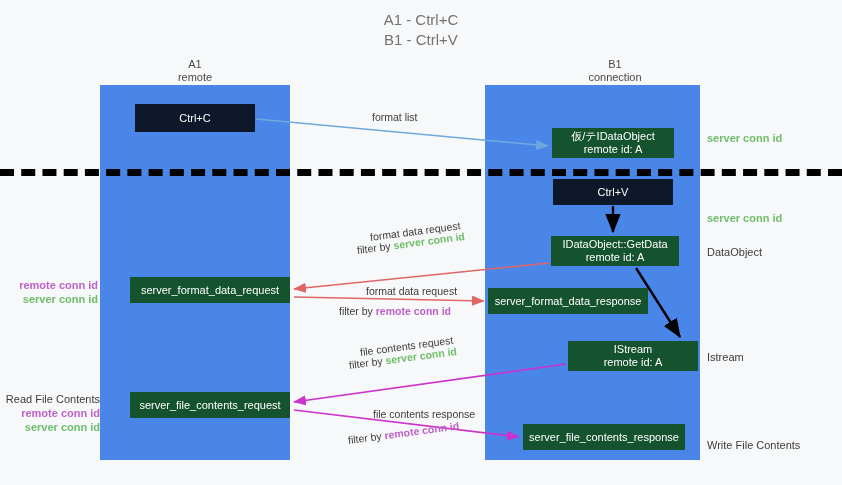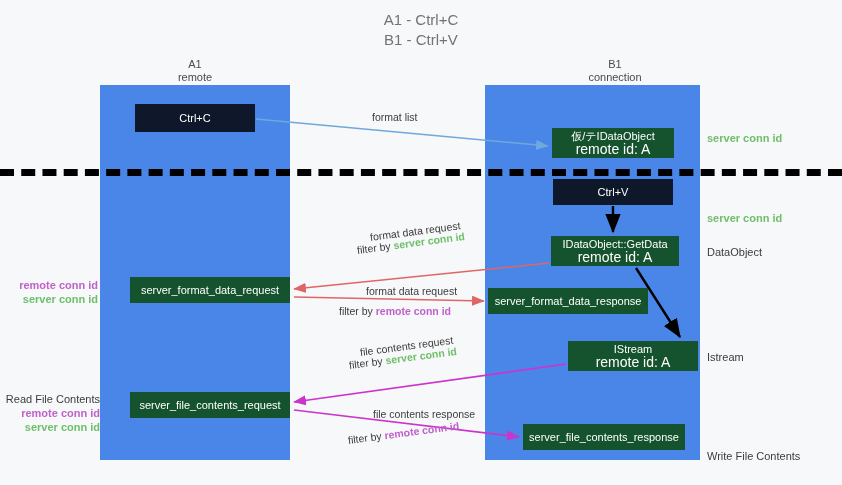--- a/index.html
+++ b/index.html
@@ -40,21 +40,21 @@
 
   
   .box{
     box-sizing:border-box;
     display:flex;flex-direction:column;align-items:center;justify-content:center;
     color:#ffffff;font-size:11px;line-height:13px;text-align:center;
     padding:2px 4px;
   }
   .box.green{background:#0f172a;}
   .box.orange{background:#14532d;}
-  .box .l2{font-size:14px;text-align:center;}
+  .box .l2{font-size:11px;text-align:center;}
 
   #box-ctrlc{left:135px;top:104px;width:120px;height:28px;}
   #box-idataobject{left:552px;top:128px;width:122px;height:30px;}
   #box-ctrlv{left:553px;top:179px;width:120px;height:26px;}
   #box-getdata{left:551px;top:236px;width:128px;height:30px;}
   #box-fmt-req{left:130px;top:277px;width:160px;height:26px;}
   #box-fmt-resp{left:488px;top:288px;width:160px;height:26px;}
   #box-istream{left:568px;top:341px;width:130px;height:30px;}
   #box-file-req{left:130px;top:392px;width:160px;height:26px;}
   #box-file-resp{left:523px;top:424px;width:162px;height:26px;}
@@ -62,21 +62,21 @@
   
   .side{font-size:11px;line-height:14px;}
   .green-t{color:#6fbf6a;font-weight:bold;}
   .magenta-t{color:#c061cb;font-weight:bold;}
   .plain-t{color:#3c3c3c;}
 
   #lbl-srv-1{left:707px;top:131px;}
   #lbl-srv-2{left:707px;top:211px;}
   #lbl-dataobject{left:707px;top:245px;}
   #lbl-istream{left:707px;top:350px;}
-  #lbl-writefile{left:707px;top:449px;}
+  #lbl-writefile{left:707px;top:438px;}
 
   #lbl-left-1{left:8px;top:278px;width:90px;text-align:right;}
   #lbl-left-2{left:5px;top:392px;width:95px;text-align:right;}
 
   
   .edgelbl{font-size:10.5px;line-height:14px;color:#3c3c3c;white-space:nowrap;}
   .edgelbl.rot{transform:rotate(-7.5deg);transform-origin:left center;}
 
   #e-format-list{left:372px;top:110px;}
   #e-fdr1{left:370px;top:230px;}

